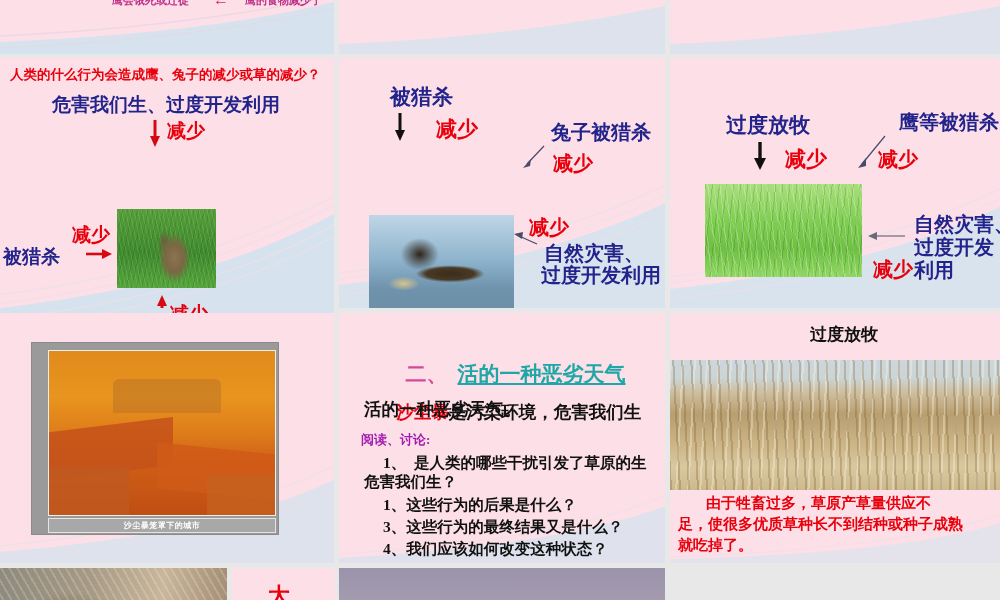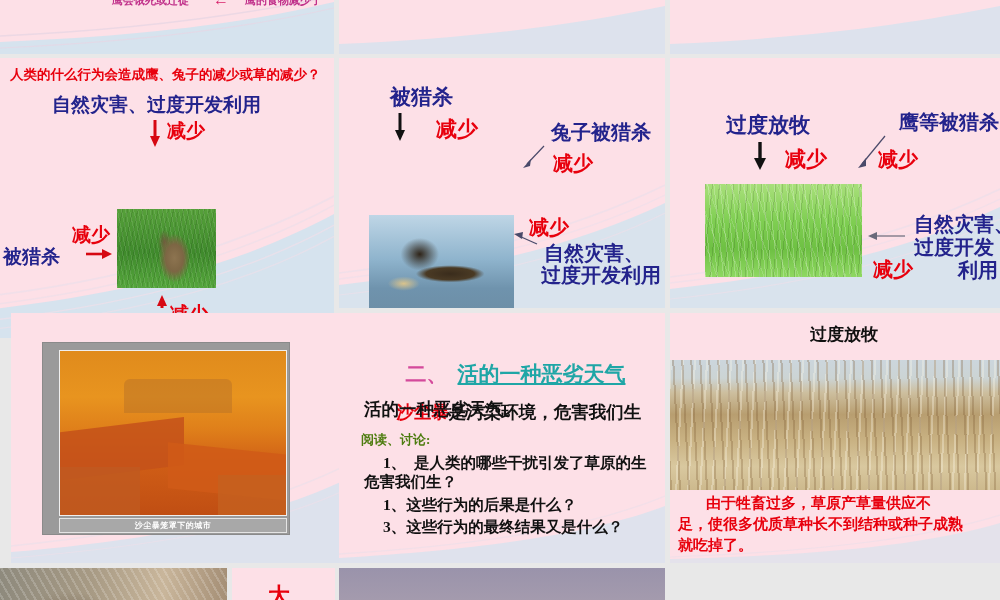--- a/index.html
+++ b/index.html
@@ -136,21 +136,21 @@
         <path d="M334,34 C250,74 150,102 0,118 L0,145 L334,145 Z" fill="#cfe3ef" opacity=".85"></path>
         <path d="M334,18 C244,60 138,90 0,106" fill="none" stroke="#efdfe9" stroke-width="1.6" opacity=".9"></path>
         <path d="M334,26 C248,68 142,98 0,114" fill="none" stroke="#efdfe9" stroke-width="1.3" opacity=".8"></path>
         <path d="M334,44 C252,84 150,112 0,128" fill="none" stroke="#efdfe9" stroke-width="1.3" opacity=".7"></path>
         <path d="M334,54 C256,92 156,120 0,136" fill="none" stroke="#efdfe9" stroke-width="1.2" opacity=".6"></path>
       </svg>
     </div>
 
     <div class="t red" style="left:10px;top:9px;font-size:13.5px;">人类的什么行为会造成鹰、兔子的减少或草的减少？</div>
 
-    <div class="t blue" style="left:52px;top:36px;font-size:19px;">自然灾害、过度开发利用</div>
+    <div class="t blue" style="left:52px;top:36px;font-size:19px;">危害我们生、过度开发利用</div>
 
     <svg class="arrows" viewBox="0 0 334 250">
 
       <line x1="155" y1="62" x2="155" y2="83" stroke="#d60812" stroke-width="3"></line>
       <polygon points="155,89 150,78 160,78" fill="#d60812"></polygon>
 
       <line x1="86" y1="196" x2="106" y2="196" stroke="#d60812" stroke-width="2.6"></line>
       <polygon points="112,196 102,191 102,201" fill="#d60812"></polygon>
 
       <line x1="162" y1="266" x2="162" y2="243" stroke="#d60812" stroke-width="3"></line>
@@ -230,25 +230,25 @@
 
     <div class="t red" style="left:115px;top:90px;font-size:21px;">减少</div>
 
     <div class="pic pic-grass" style="left:35px;top:126px;width:157px;height:93px;"></div>
 
     <div class="t blue" style="left:221px;top:53px;font-size:20px;margin-left:8px;">鹰等被猎杀</div>
     <div class="t red" style="left:208px;top:90px;font-size:20px;">减少</div>
 
     <div class="t blue" style="left:244px;top:155px;font-size:20px;">自然灾害、</div>
     <div class="t blue" style="left:244px;top:178px;font-size:20px;">过度开发</div>
-    <div class="t blue" style="left:244px;top:201px;font-size:20px;margin-left:44px;">利用</div>
+    <div class="t blue" style="left:244px;top:201px;font-size:20px;">利用</div>
     <div class="t red" style="left:203px;top:200px;font-size:20px;">减少</div>
   </div>
 
-  <div class="slide" style="left:0;top:313px;width:334px;height:250px;margin-left:11px;">
+  <div class="slide" style="left:0;top:313px;width:334px;height:250px;">
     <div class="deco-wave">
       <svg viewBox="0 0 334 145" preserveAspectRatio="none">
         <path d="M334,62 C262,96 164,120 0,134 L0,145 L334,145 Z" fill="#cfe3ef" opacity=".7"></path>
         <path d="M334,48 C256,86 156,112 0,128" fill="none" stroke="#efdfe9" stroke-width="1.4" opacity=".85"></path>
         <path d="M334,72 C266,104 170,126 0,140" fill="none" stroke="#efdfe9" stroke-width="1.2" opacity=".6"></path>
       </svg>
     </div>
 
     <div class="frame" style="left:31px;top:29px;width:248px;height:193px;"></div>
     <div class="pic pic-storm" style="left:48px;top:37px;width:228px;height:166px;border:1px solid #efefef;">
@@ -272,26 +272,27 @@
 
     <div style="position:absolute;left:35px;top:22px;white-space:pre;font-size:21px;font-weight:bold;">
       <span class="t" style="position:static;color:#d44a9b;">二、</span><span style="color:#1fa6a6;text-decoration:underline;margin-left:10px;">活的一种恶劣天气</span>
     </div>
 
     <div style="position:absolute;left:31px;top:66px;white-space:pre;font-size:17.5px;font-weight:bold;">
       <span style="color:#e8000d;">沙尘暴</span><span style="color:#111;">是污染环境，危害我们生</span>
     </div>
     <div class="t black" style="left:25px;top:87px;font-size:17.5px;">活的一种恶劣天气。</div>
 
-    <div class="t" style="left:22px;top:120px;font-size:13px;font-weight:bold;color:#4d7c0f;">阅读、讨论:</div>
+    <div class="t" style="left:22px;top:120px;font-size:13px;font-weight:bold;color:#a21caf;">阅读、讨论:</div>
 
     <div class="t black" style="left:44px;top:141px;font-size:15.5px;">1、  是人类的哪些干扰引发了草原的生</div>
     <div class="t black" style="left:25px;top:160px;font-size:15.5px;">危害我们生？</div>
     <div class="t black" style="left:44px;top:183px;font-size:15.5px;">1、这些行为的后果是什么？</div>
     <div class="t black" style="left:44px;top:205px;font-size:15.5px;">3、这些行为的最终结果又是什么？</div>
+    <div class="t black" style="left:44px;top:227px;font-size:15.5px;">4、我们应该如何改变这种状态？</div>
   </div>
 
   <div class="slide" style="left:670px;top:313px;width:330px;height:250px;">
     <div class="deco-wave">
       <svg viewBox="0 0 330 60" preserveAspectRatio="none" style="position:absolute;bottom:0;left:0;width:100%;height:60px;">
         <path d="M330,20 C262,40 166,52 0,56 L0,60 L330,60 Z" fill="#cfe3ef" opacity=".55"></path>
         <path d="M330,12 C258,34 162,48 0,54" fill="none" stroke="#efdfe9" stroke-width="1.2" opacity=".8"></path>
       </svg>
     </div>
 

